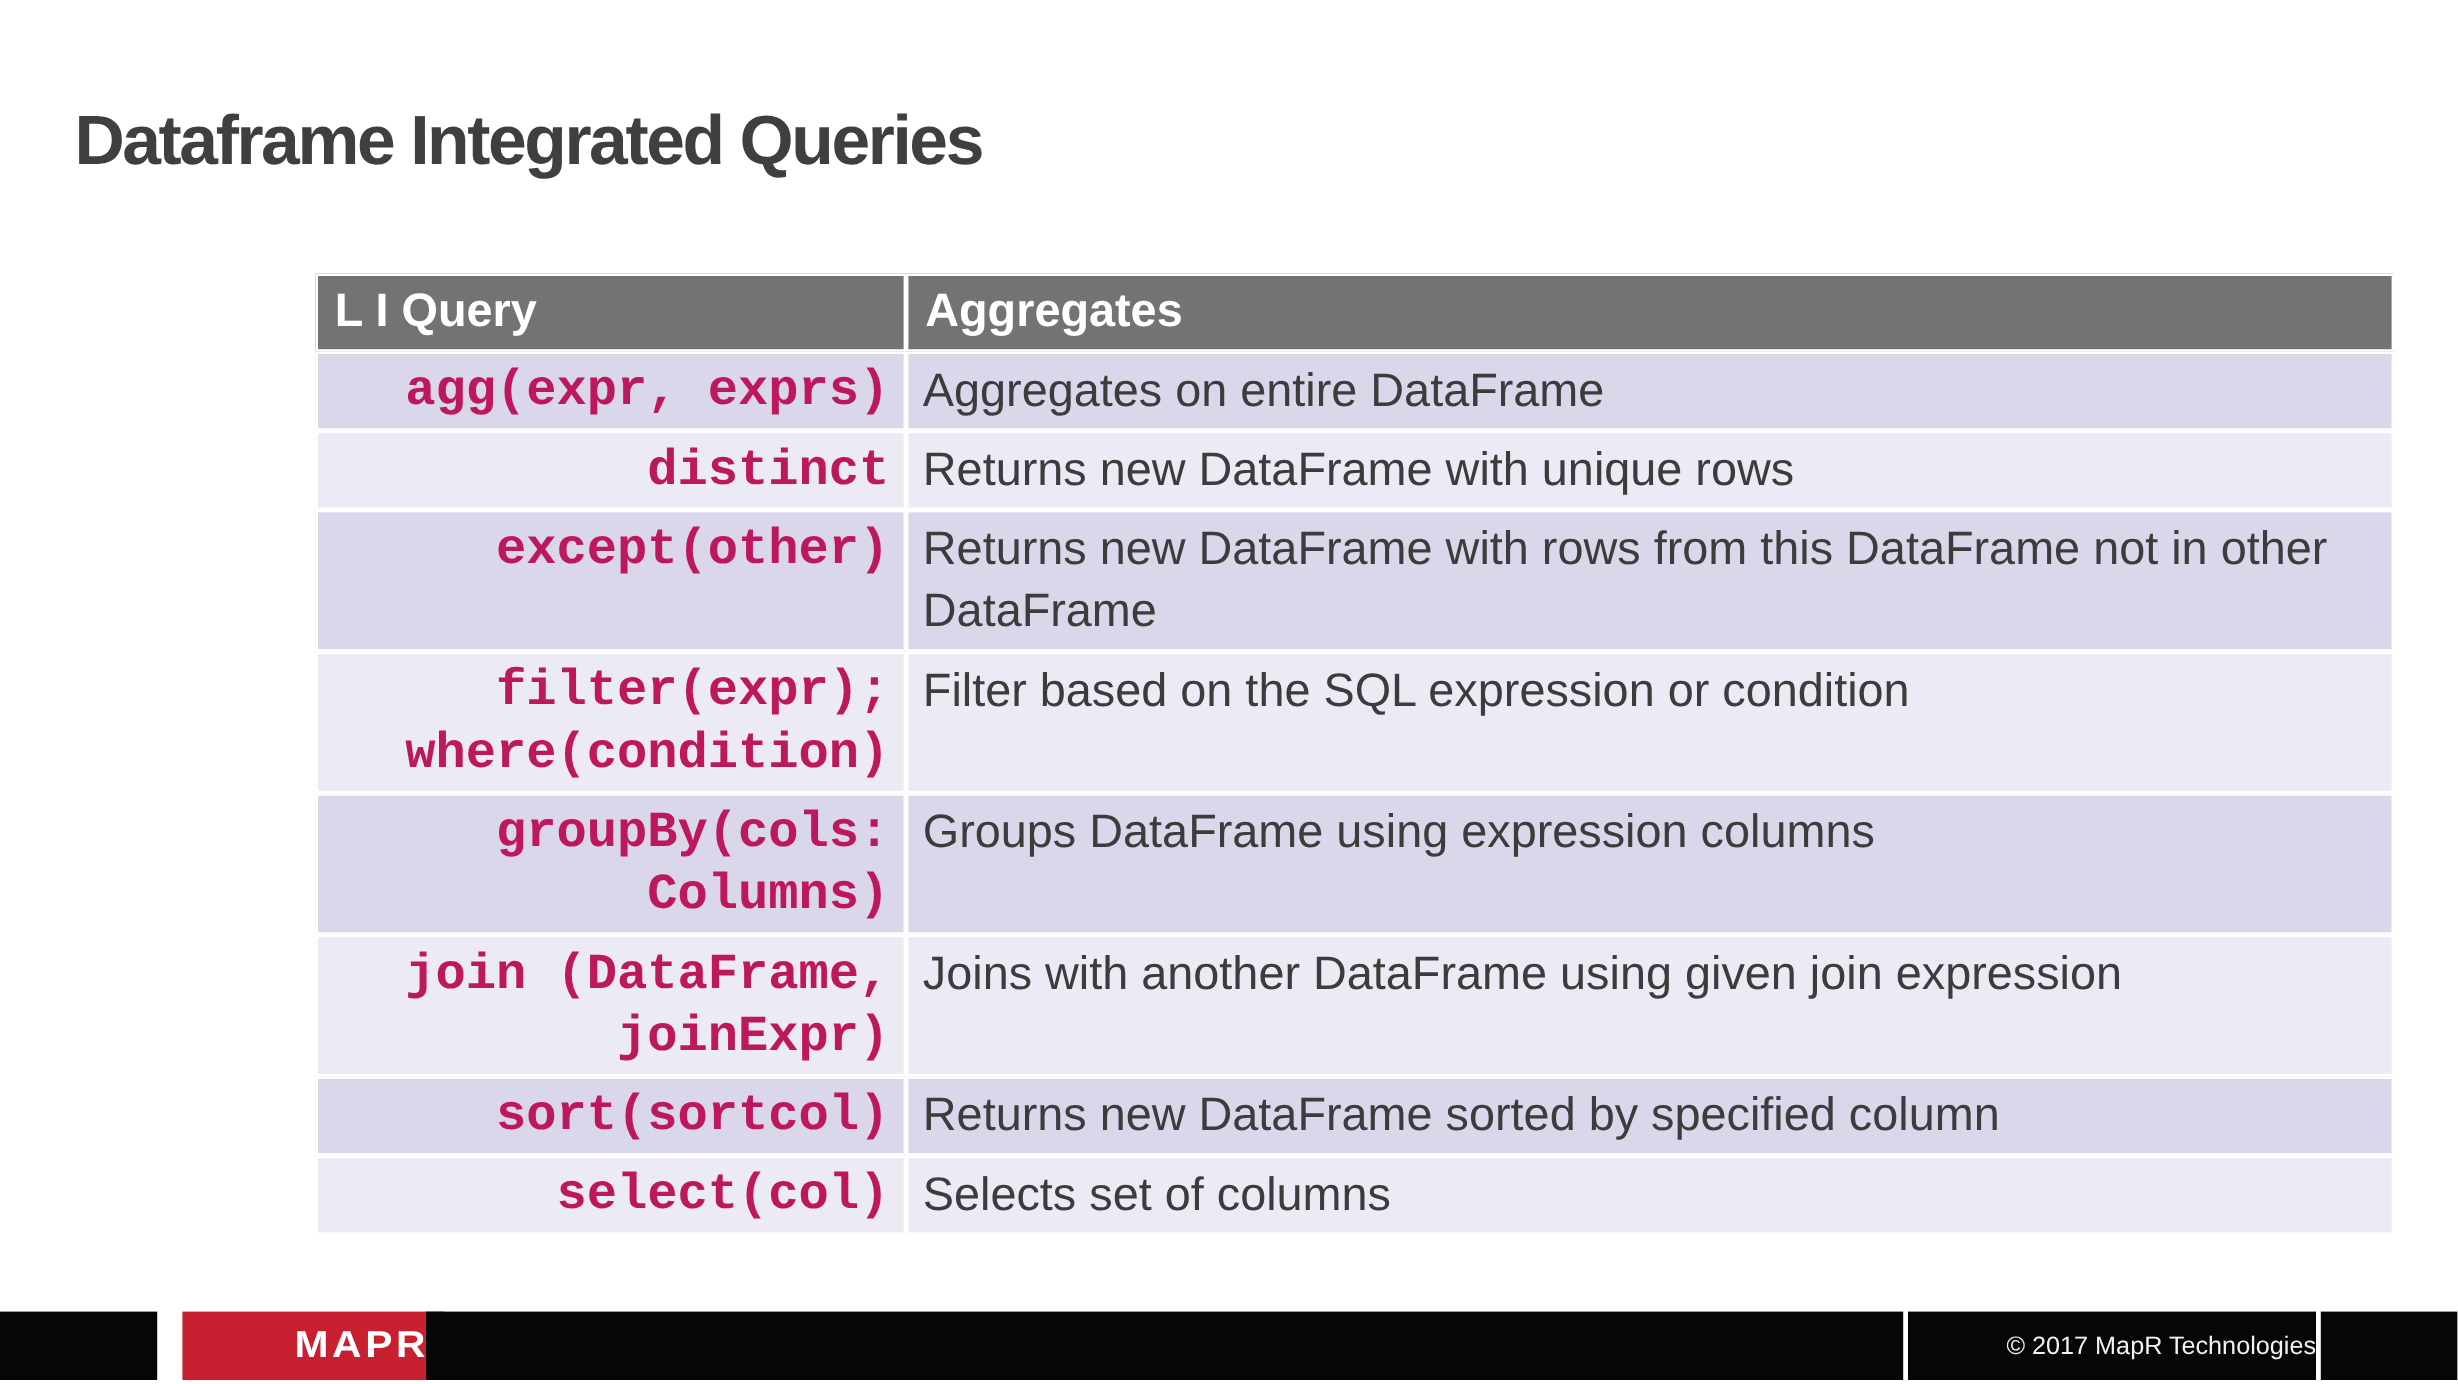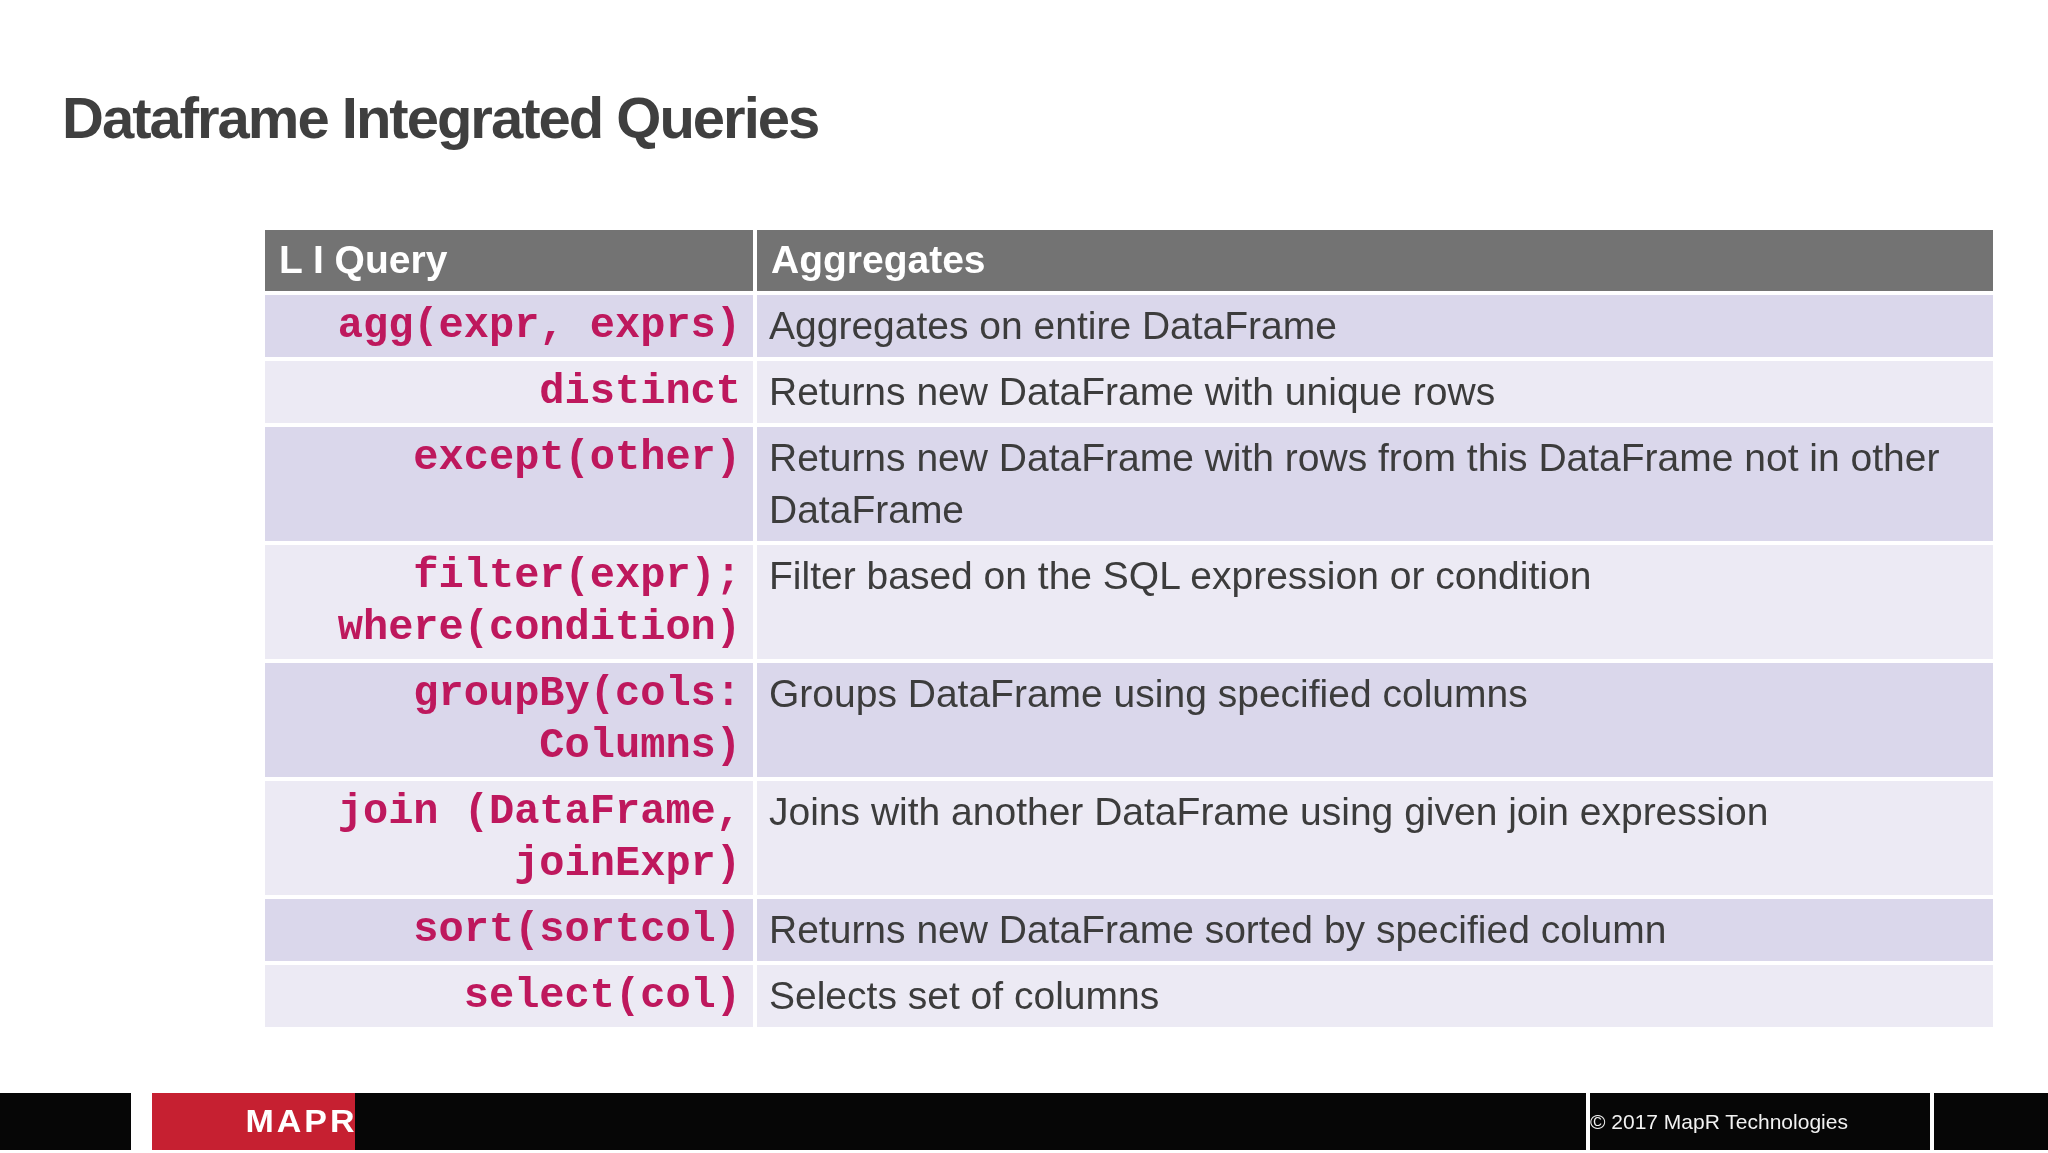--- a/index.html
+++ b/index.html
@@ -67,21 +67,21 @@
     color: #3c3c3c;
   }
 
   
   .footer { position: absolute; left: 0; top: 1093px; width: 2048px; height: 57px; }
   .footer .seg { position: absolute; top: 0; height: 57px; background: #060606; }
   .seg-1 { left: 0;    width: 131px; }
   .seg-logo { left: 152px; width: 218px; background: #c62031 !important;
               display: flex; align-items: center; justify-content: flex-end; }
   .seg-2 { left: 355px;  width: 1231px; }
-  .seg-copy { left: 1590px; width: 340px; display: flex; align-items: center; justify-content: flex-start; }
+  .seg-copy { left: 1590px; width: 340px; display: flex; align-items: center; justify-content: flex-end; }
   .seg-3 { left: 1934px; width: 114px; }
 
   .mapr-logo {
     color: #ffffff;
     font-size: 34px;
     font-weight: bold;
     letter-spacing: 3px;
     transform: scaleY(0.92);
   }
 
@@ -124,21 +124,21 @@
           <td class="cell-desc">Returns new DataFrame with rows from this DataFrame not in other DataFrame</td>
         </tr>
         <tr>
           <td class="cell-query">filter(expr);
 where(condition)</td>
           <td class="cell-desc">Filter based on the SQL expression or condition</td>
         </tr>
         <tr>
           <td class="cell-query">groupBy(cols:
 Columns)</td>
-          <td class="cell-desc">Groups DataFrame using specified columns</td>
+          <td class="cell-desc">Groups DataFrame using expression columns</td>
         </tr>
         <tr>
           <td class="cell-query">join (DataFrame,
 joinExpr)</td>
           <td class="cell-desc">Joins with another DataFrame using given join expression</td>
         </tr>
         <tr>
           <td class="cell-query">sort(sortcol)</td>
           <td class="cell-desc">Returns new DataFrame sorted by specified column</td>
         </tr>

